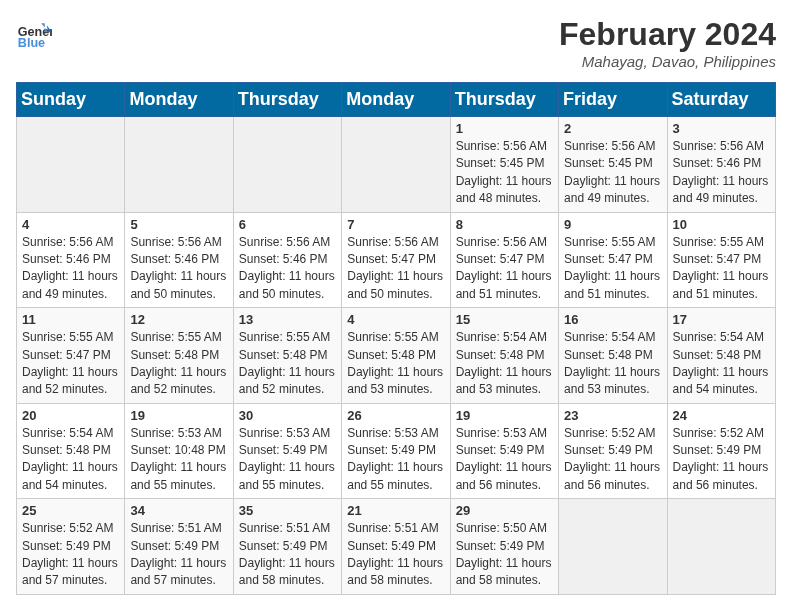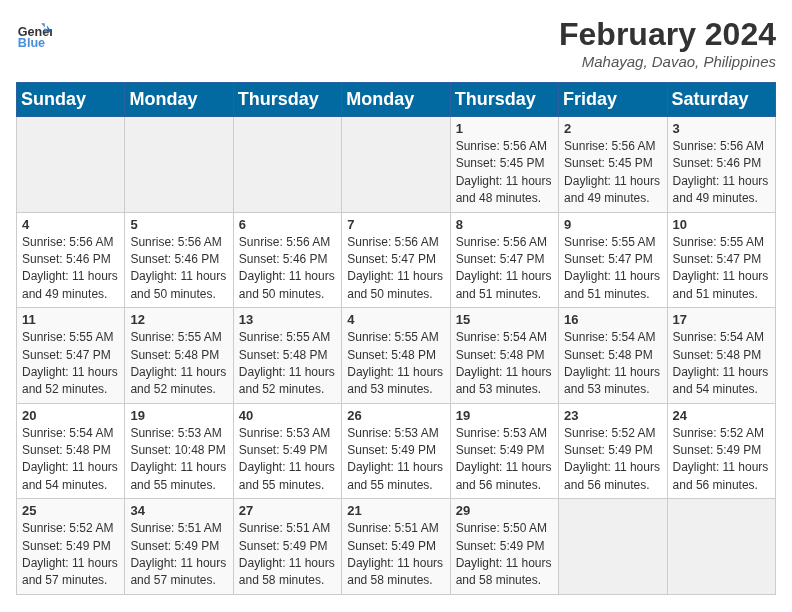--- a/index.html
+++ b/index.html
@@ -249,21 +249,21 @@
 and 54 minutes.</div>
         </td>
         <td>
           <span class="day-num">19</span>
           <div class="day-info">Sunrise: 5:53 AM
 Sunset: 10:48 PM
 Daylight: 11 hours
 and 55 minutes.</div>
         </td>
         <td>
-          <span class="day-num">40</span>
+          <span class="day-num">30</span>
           <div class="day-info">Sunrise: 5:53 AM
 Sunset: 5:49 PM
 Daylight: 11 hours
 and 55 minutes.</div>
         </td>
         <td>
           <span class="day-num">26</span>
           <div class="day-info">Sunrise: 5:53 AM
 Sunset: 5:49 PM
 Daylight: 11 hours
@@ -300,21 +300,21 @@
 and 57 minutes.</div>
         </td>
         <td>
           <span class="day-num">34</span>
           <div class="day-info">Sunrise: 5:51 AM
 Sunset: 5:49 PM
 Daylight: 11 hours
 and 57 minutes.</div>
         </td>
         <td>
-          <span class="day-num">27</span>
+          <span class="day-num">35</span>
           <div class="day-info">Sunrise: 5:51 AM
 Sunset: 5:49 PM
 Daylight: 11 hours
 and 58 minutes.</div>
         </td>
         <td>
           <span class="day-num">21</span>
           <div class="day-info">Sunrise: 5:51 AM
 Sunset: 5:49 PM
 Daylight: 11 hours

